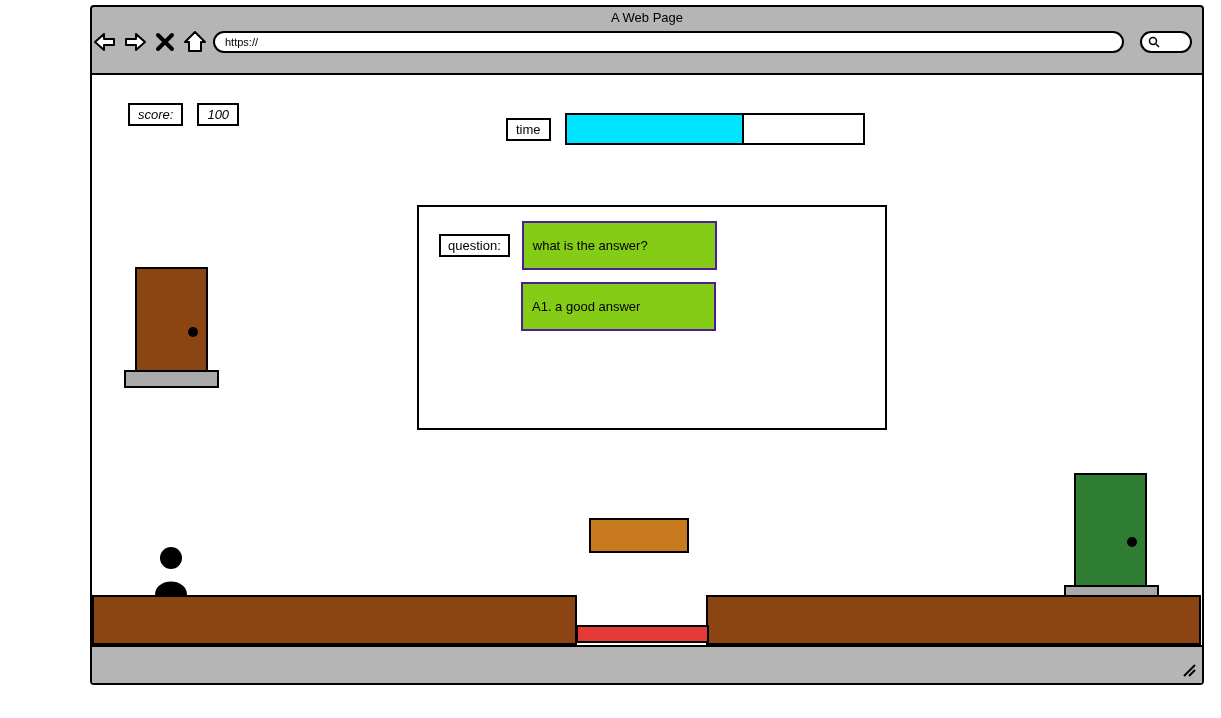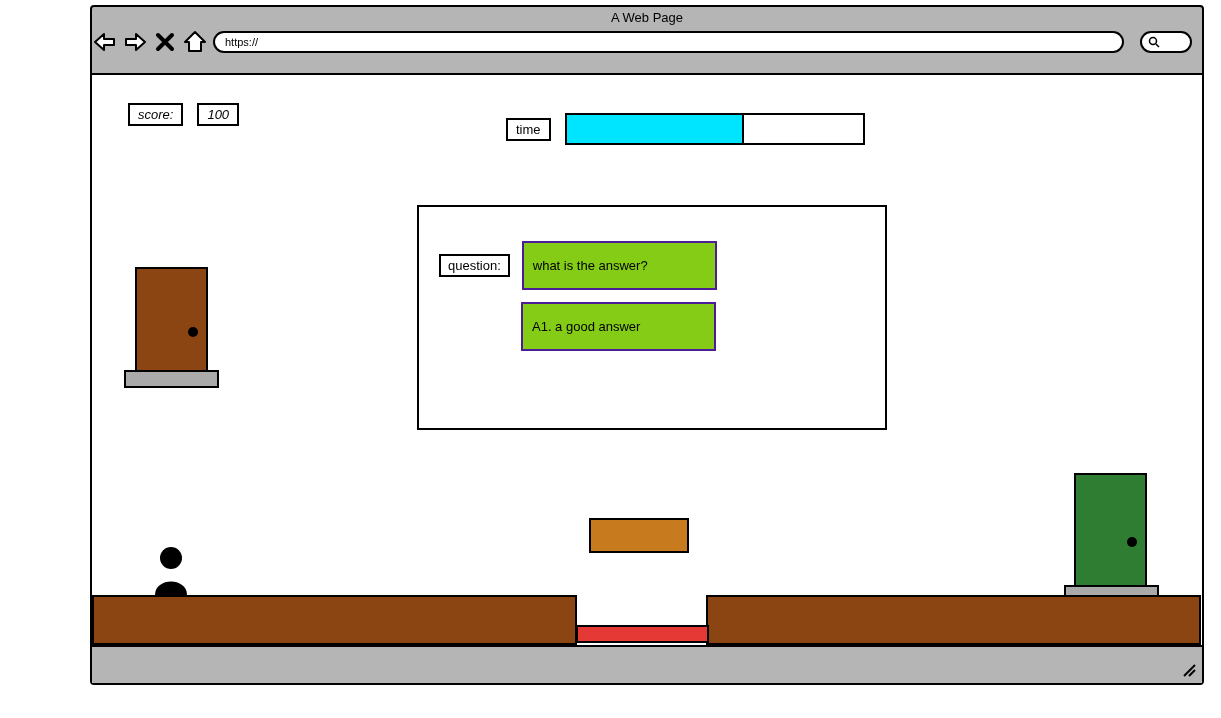--- a/index.html
+++ b/index.html
@@ -117,21 +117,20 @@
       height: 225px;
       border: 2px solid #000;
       background: #fff;
       padding: 14px 20px;
     }
     .q-row {
       display: flex;
       gap: 12px;
       margin-bottom: 12px;
       align-items: center;
-      margin-top: 20px;
     }
     .q-label {
       border: 2px solid #000;
       padding: 2px 7px;
       font-size: 13px;
       background: #fff;
     }
     .q-text, .answer {
       border: 2px solid #4c1d95;
       padding: 15px 9px;

